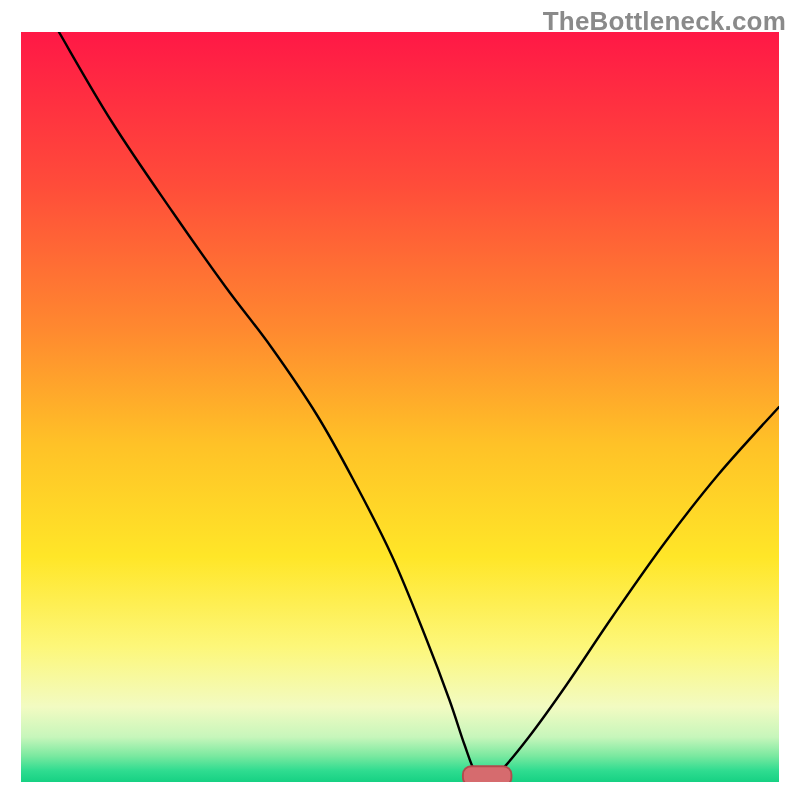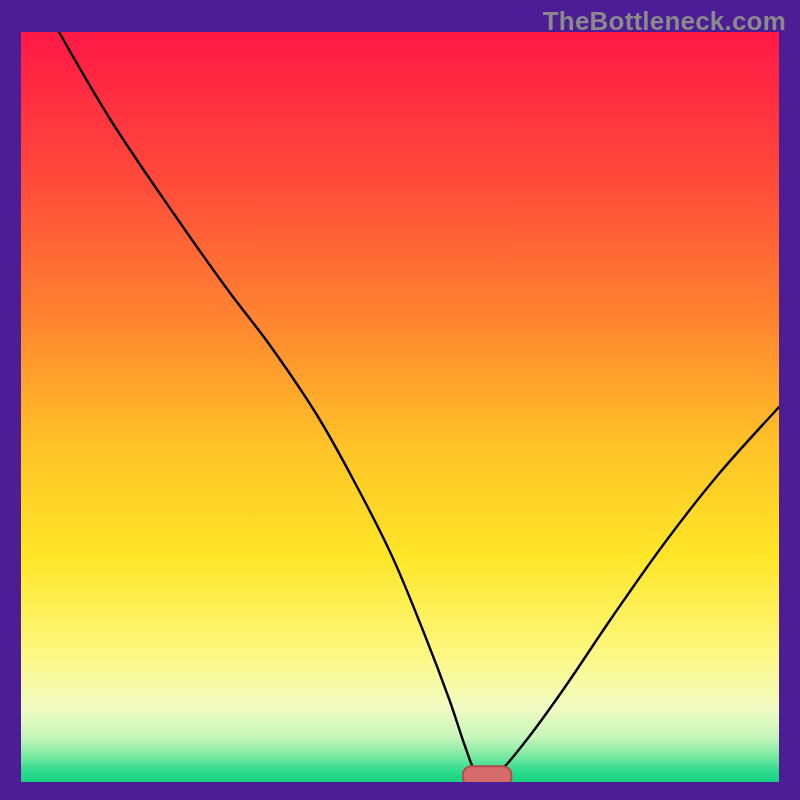--- a/index.html
+++ b/index.html
@@ -9,21 +9,21 @@
     height: 800px;
     background: #000;
     overflow: hidden;
   }
   .frame {
     position: absolute;
     left: 0;
     top: 0;
     width: 800px;
     height: 800px;
-    background: #4c1d95;
+    background: #ffffff;
   }
   .watermark {
     position: absolute;
     top: 6px;
     right: 14px;
     font-family: Arial, Helvetica, sans-serif;
     font-size: 26px;
     font-weight: bold;
     color: #8a8a8a;
     letter-spacing: 0.2px;

